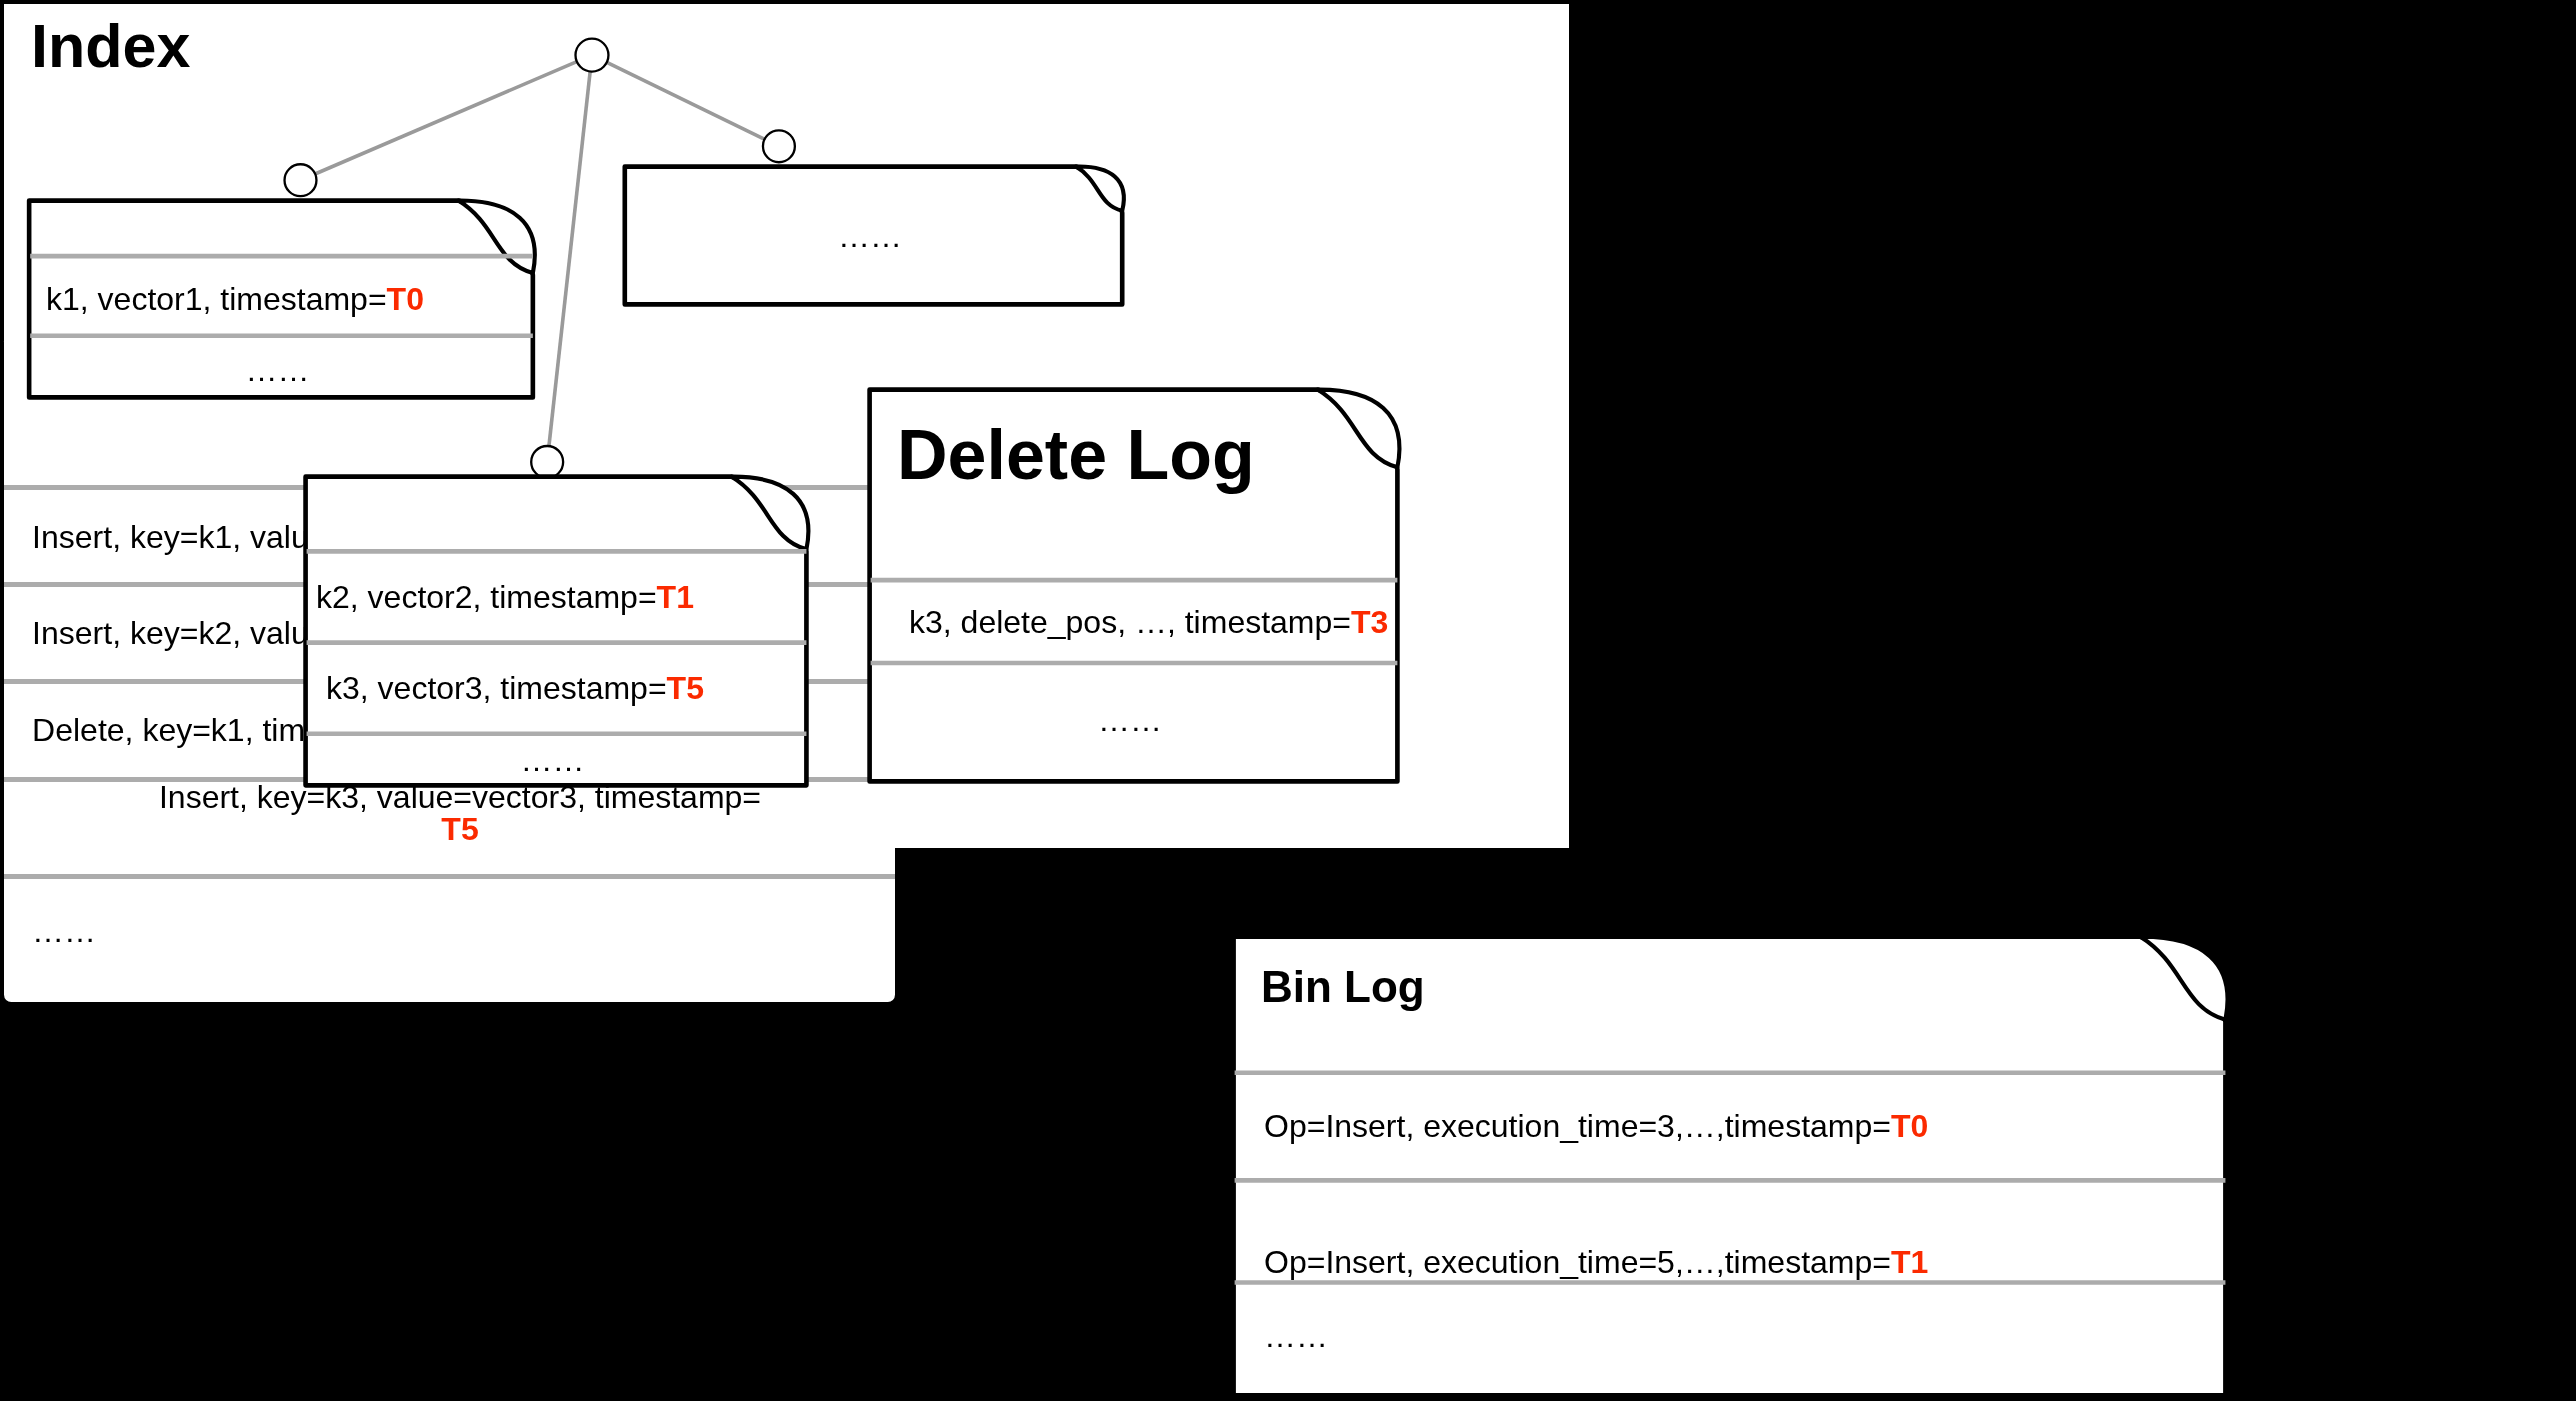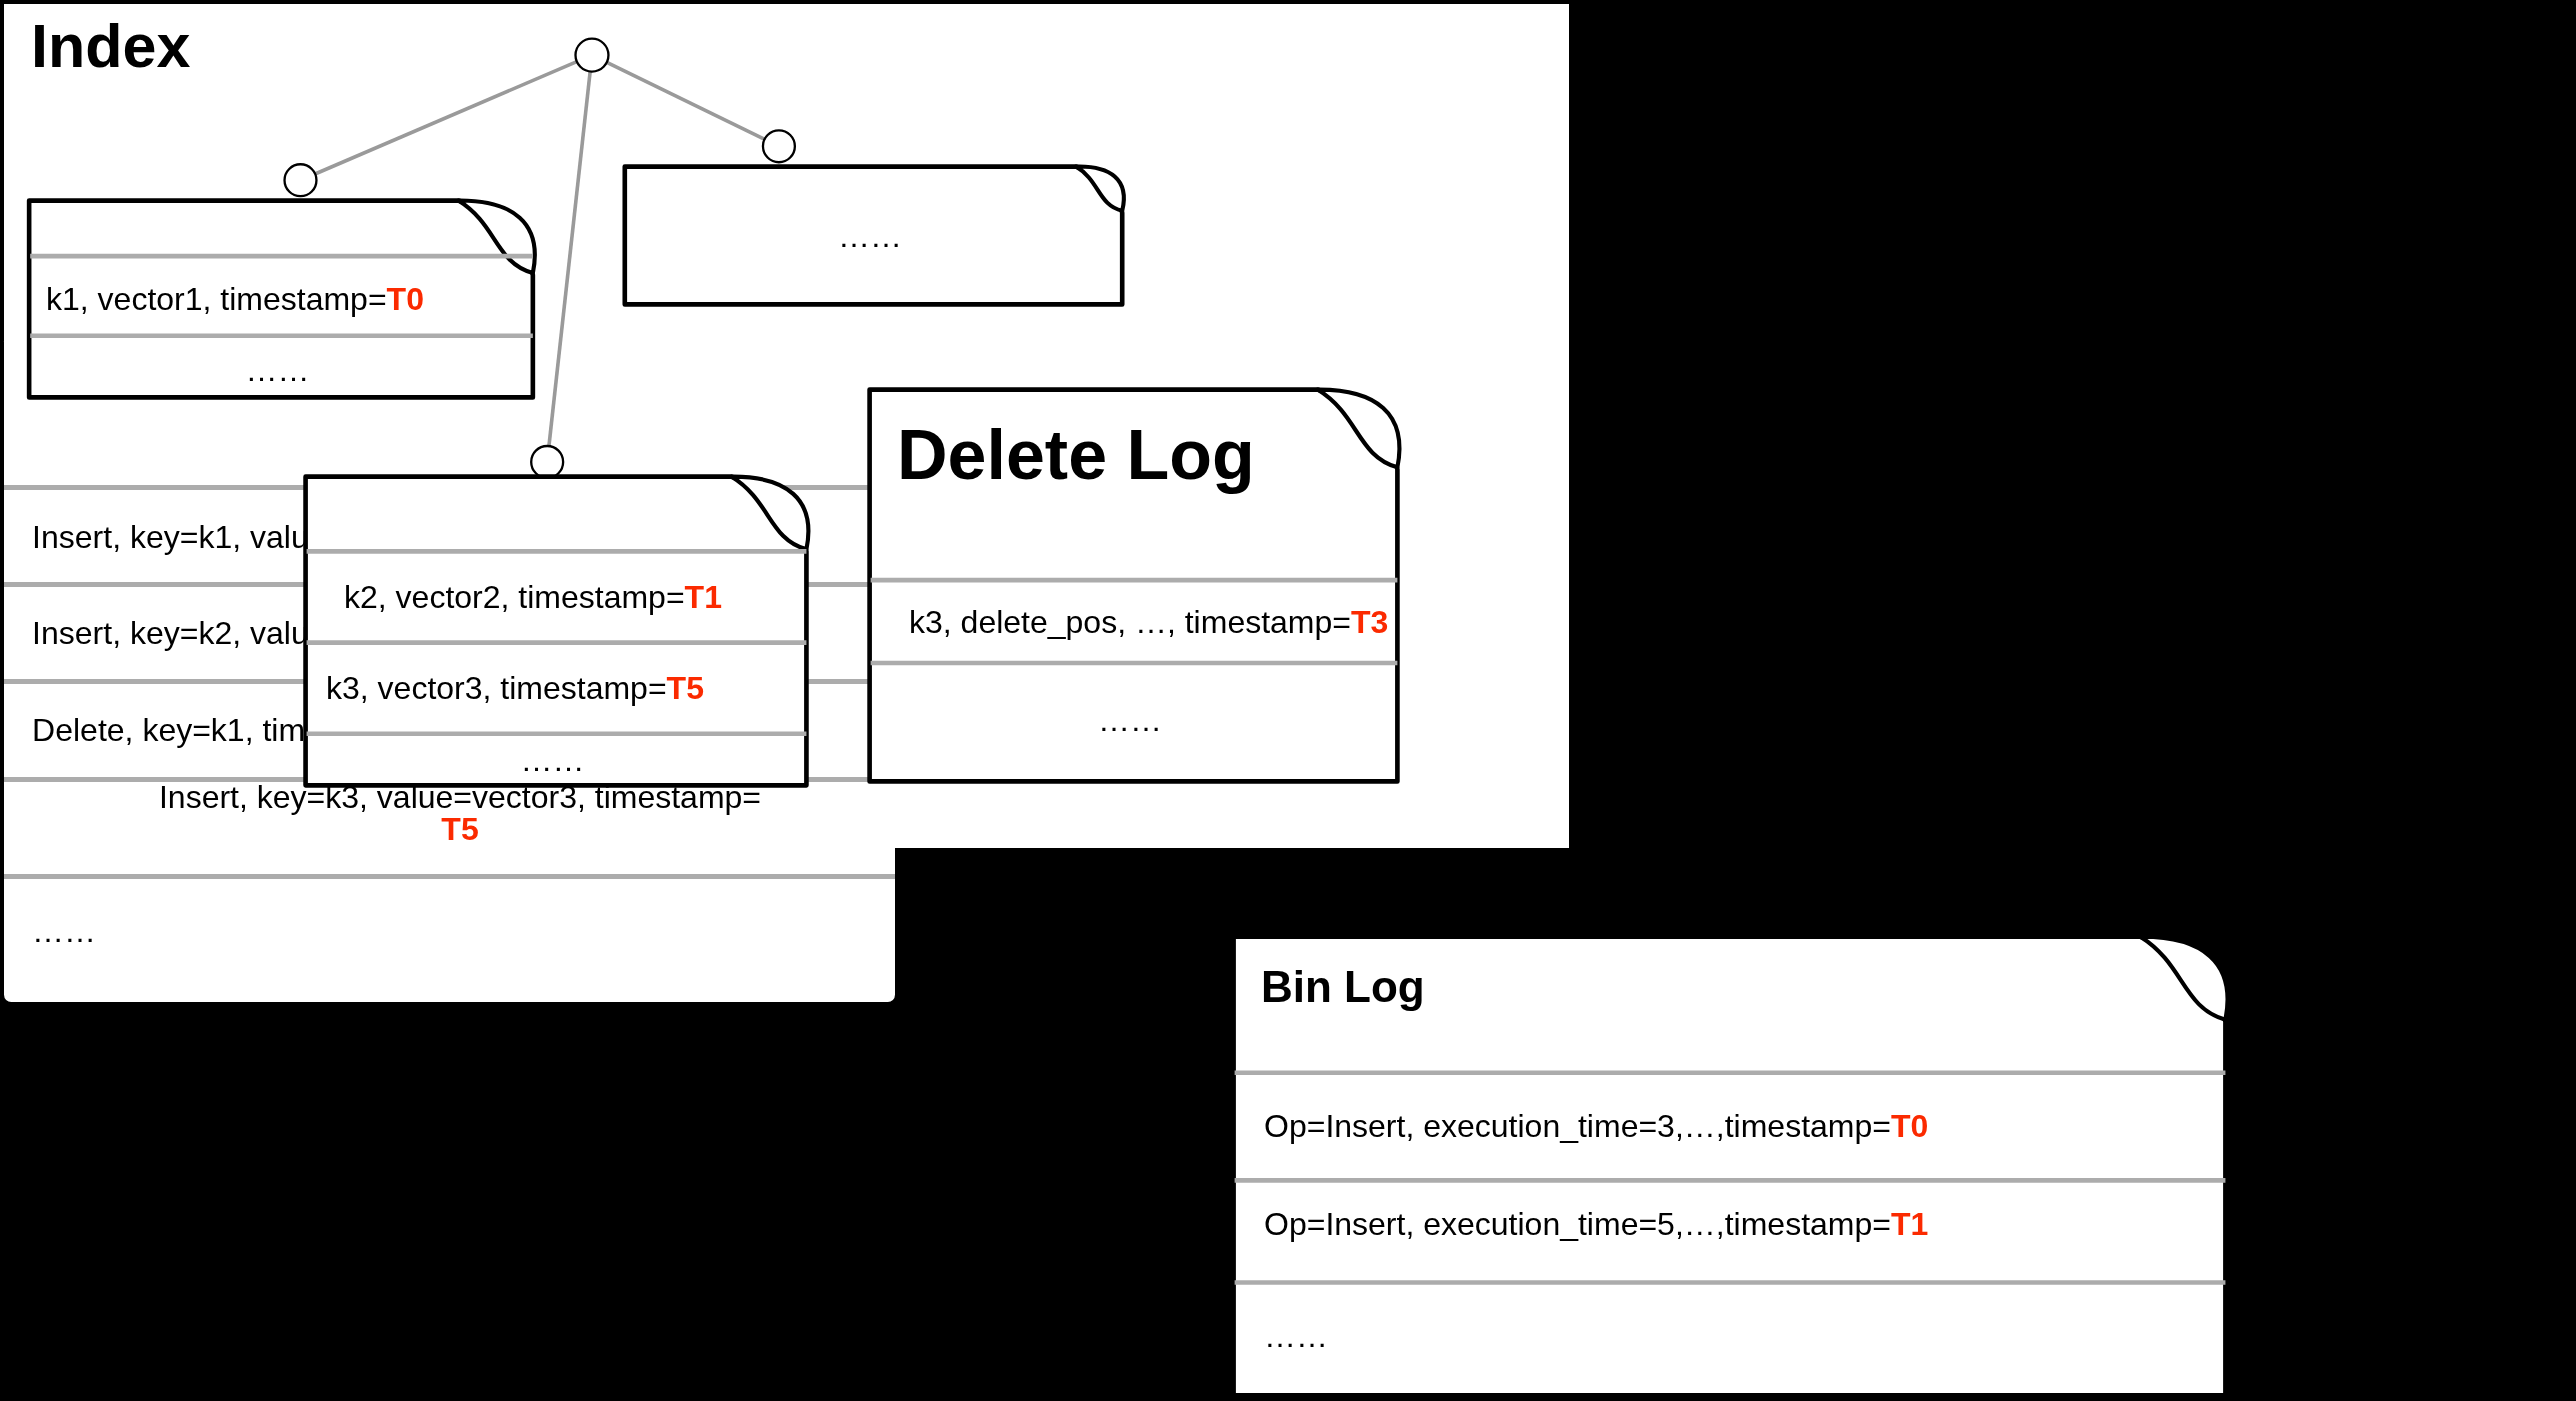--- a/index.html
+++ b/index.html
@@ -99,21 +99,21 @@
     </div>
 
     <div class="doc" style="left:303px;top:474px;width:506px;height:314px;">
       <svg width="506" height="314" viewBox="0 0 982 609">
         <path d="M5,5 L832,5 Q955,45 977,150 L977,604 L5,604 Z" fill="#fff" stroke="#000" stroke-width="9" stroke-linejoin="round"></path>
         <path d="M832,5 C937,4 997,48 977,146 C904,126 907,51 832,5 Z" fill="#fff" stroke="#000" stroke-width="8" stroke-linejoin="round"></path>
         <line x1="7" y1="150" x2="977" y2="150" stroke="#ACACAC" stroke-width="9"></line>
         <line x1="7" y1="327" x2="977" y2="327" stroke="#ACACAC" stroke-width="9"></line>
         <line x1="7" y1="504" x2="977" y2="504" stroke="#ACACAC" stroke-width="9"></line>
       </svg>
-      <div class="rowtext" style="top:82px;height:82px;padding-left:41px;">
+      <div class="rowtext" style="top:82px;height:82px;padding-left:13px;">
         <span>k2, vector2, timestamp=</span>
           <span class="hl">T1</span>
       </div>
       <div class="rowtext" style="top:173px;height:82px;padding-left:23px;">
         <span>k3, vector3, timestamp=</span>
           <span class="hl">T5</span>
       </div>
       <div class="rowtext centered" style="top:264px;height:44px;">
         <span>……</span>
       </div>
@@ -143,21 +143,21 @@
       <path d="M1765,5 C1884,4 1952,54 1930,166 C1847,143 1850,58 1765,5 Z" fill="#fff" stroke="#000" stroke-width="8" stroke-linejoin="round"></path>
       <line x1="7" y1="269" x2="1930" y2="269" stroke="#ACACAC" stroke-width="9"></line>
       <line x1="7" y1="478" x2="1930" y2="478" stroke="#ACACAC" stroke-width="9"></line>
       <line x1="7" y1="676" x2="1930" y2="676" stroke="#ACACAC" stroke-width="9"></line>
     </svg>
     <div class="bigtitle" style="left:30px;top:30px;font-size:44px;">Bin Log</div>
     <div class="rowtext" style="top:143px;height:98px;padding-left:33px;">
       <span>Op=Insert, execution_time=3,…,timestamp=</span>
         <span class="hl">T0</span>
     </div>
-    <div class="rowtext" style="top:243px;height:93px;padding-left:33px;">
+    <div class="rowtext" style="top:251px;height:93px;padding-left:33px;align-items:flex-end;">
       <span>Op=Insert, execution_time=5,…,timestamp=</span>
         <span class="hl">T1</span>
     </div>
     <div class="rowtext" style="top:353px;height:98px;padding-left:33px;">
       <span>……</span>
     </div>
   </div>
 
 </div>
 

